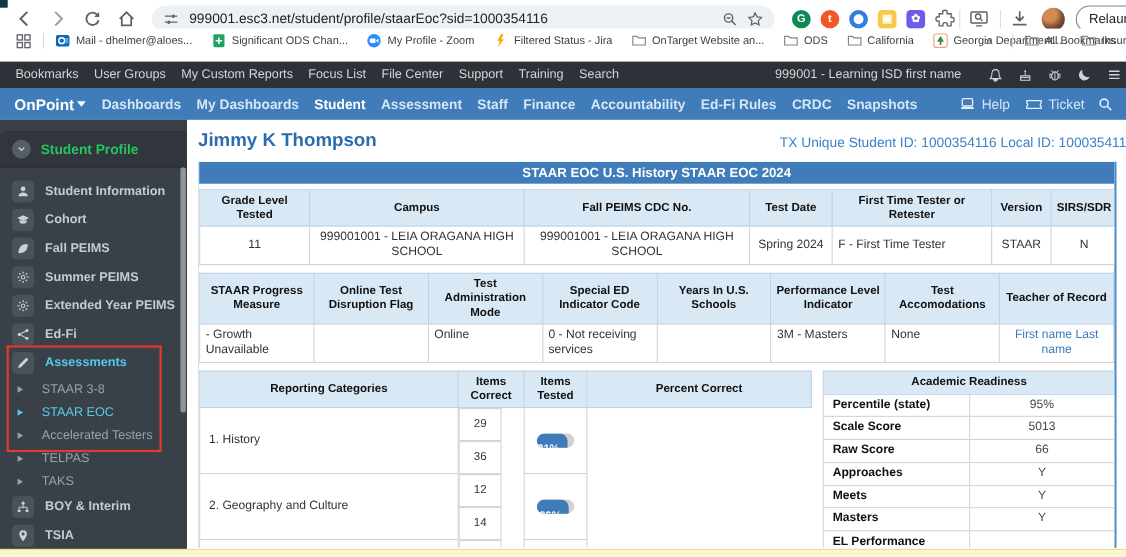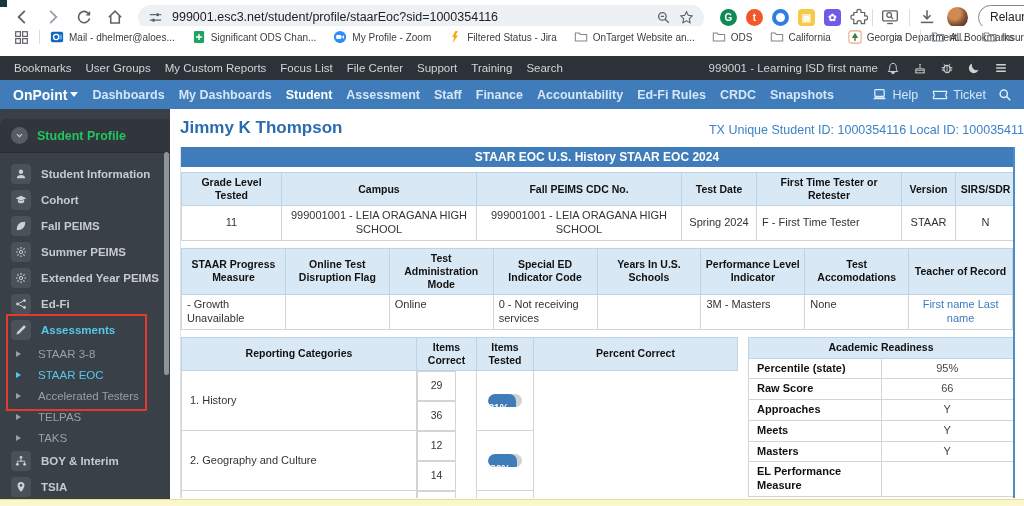--- a/index.html
+++ b/index.html
@@ -31,21 +31,21 @@
   .bm-grid{width:15px;height:15px;color:#5f6368;margin-left:14px;}
   .bm-sep{width:1px;height:14px;background:#dadce0;margin:0 10px;flex:none;}
   .bm{display:flex;align-items:center;gap:5px;font-size:10px;color:#3c4043;margin-right:17px;white-space:nowrap;flex:none;}
   .bm .icn{width:14px;height:14px;color:#80868b;}
   .bm-chev{color:#5f6368;font-size:12px;margin-right:8px;}
 
   
   .utilnav{position:absolute;top:56px;left:0;right:0;height:24px;background:#2c3237;display:flex;align-items:center;
            font-size:11.5px;color:#d2d5d8;}
   .utilnav .item{margin-left:14px;white-space:nowrap;}
-  .util-right{margin-left:auto;display:flex;align-items:center;gap:8px;padding-right:16px;}
+  .util-right{margin-left:auto;display:flex;align-items:center;gap:24px;padding-right:4px;}
   .util-right .icn{width:14px;height:14px;color:#cfd3d6;}
   .district{font-size:11.5px;white-space:nowrap;}
 
   
   .mainnav{position:absolute;top:80px;left:0;right:0;height:29px;background:#3f7cb9;display:flex;align-items:center;
            font-size:12.5px;color:#d5e6f6;}
   .brand{display:flex;align-items:center;gap:3px;margin-left:13px;font-size:14px;font-weight:bold;color:#fff;}
   .caret{width:0;height:0;border-left:4.5px solid transparent;border-right:4.5px solid transparent;border-top:5px solid #fff;}
   .mainnav .item{margin-left:14px;white-space:nowrap;font-weight:bold;}
   .mainnav .item.active{color:#fff;font-weight:bold;}
@@ -664,20 +664,24 @@
                   <tr>
                     <th colspan="2">Academic Readiness</th>
                   </tr>
                 </thead>
               <tbody id="acad-body">
                   <tr>
                     <td class="albl">Percentile (state)</td>
                     <td class="aval">95%</td>
                   </tr>
                   <tr>
+                    <td class="albl">Scale Score</td>
+                    <td class="aval">5013</td>
+                  </tr>
+                  <tr>
                     <td class="albl">Raw Score</td>
                     <td class="aval">66</td>
                   </tr>
                   <tr>
                     <td class="albl">Approaches</td>
                     <td class="aval">Y</td>
                   </tr>
                   <tr>
                     <td class="albl">Meets</td>
                     <td class="aval">Y</td>

